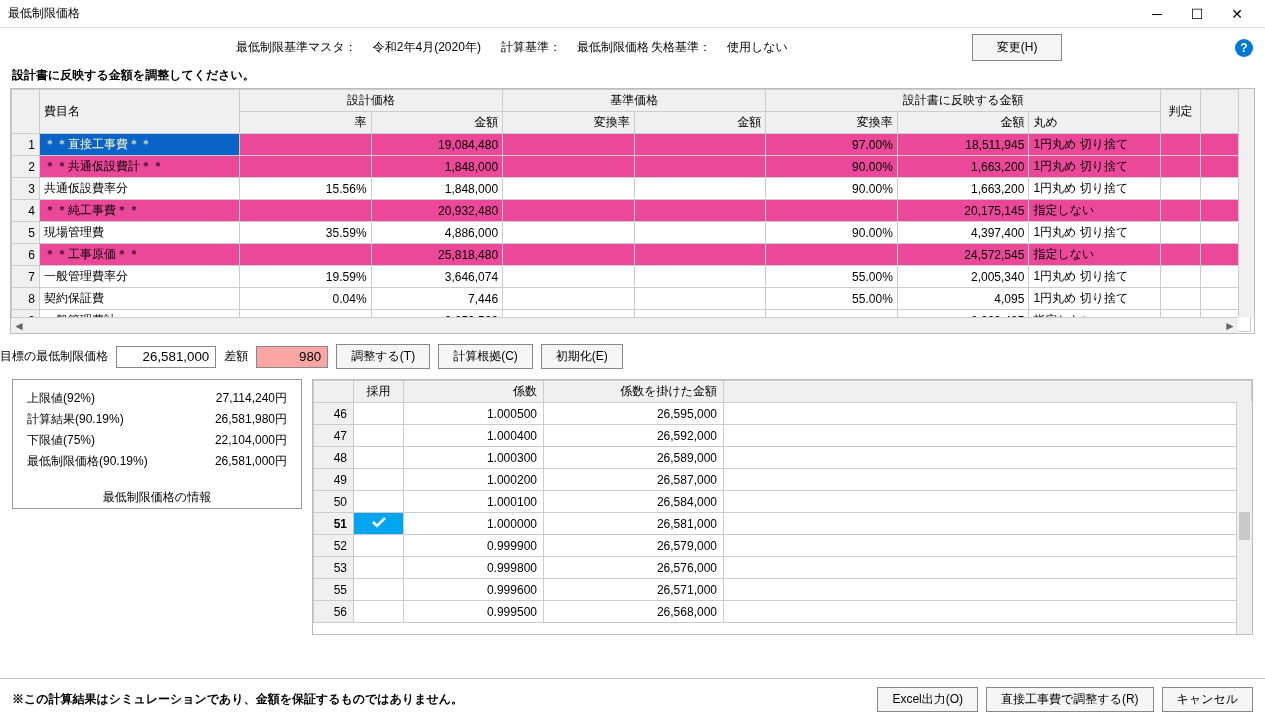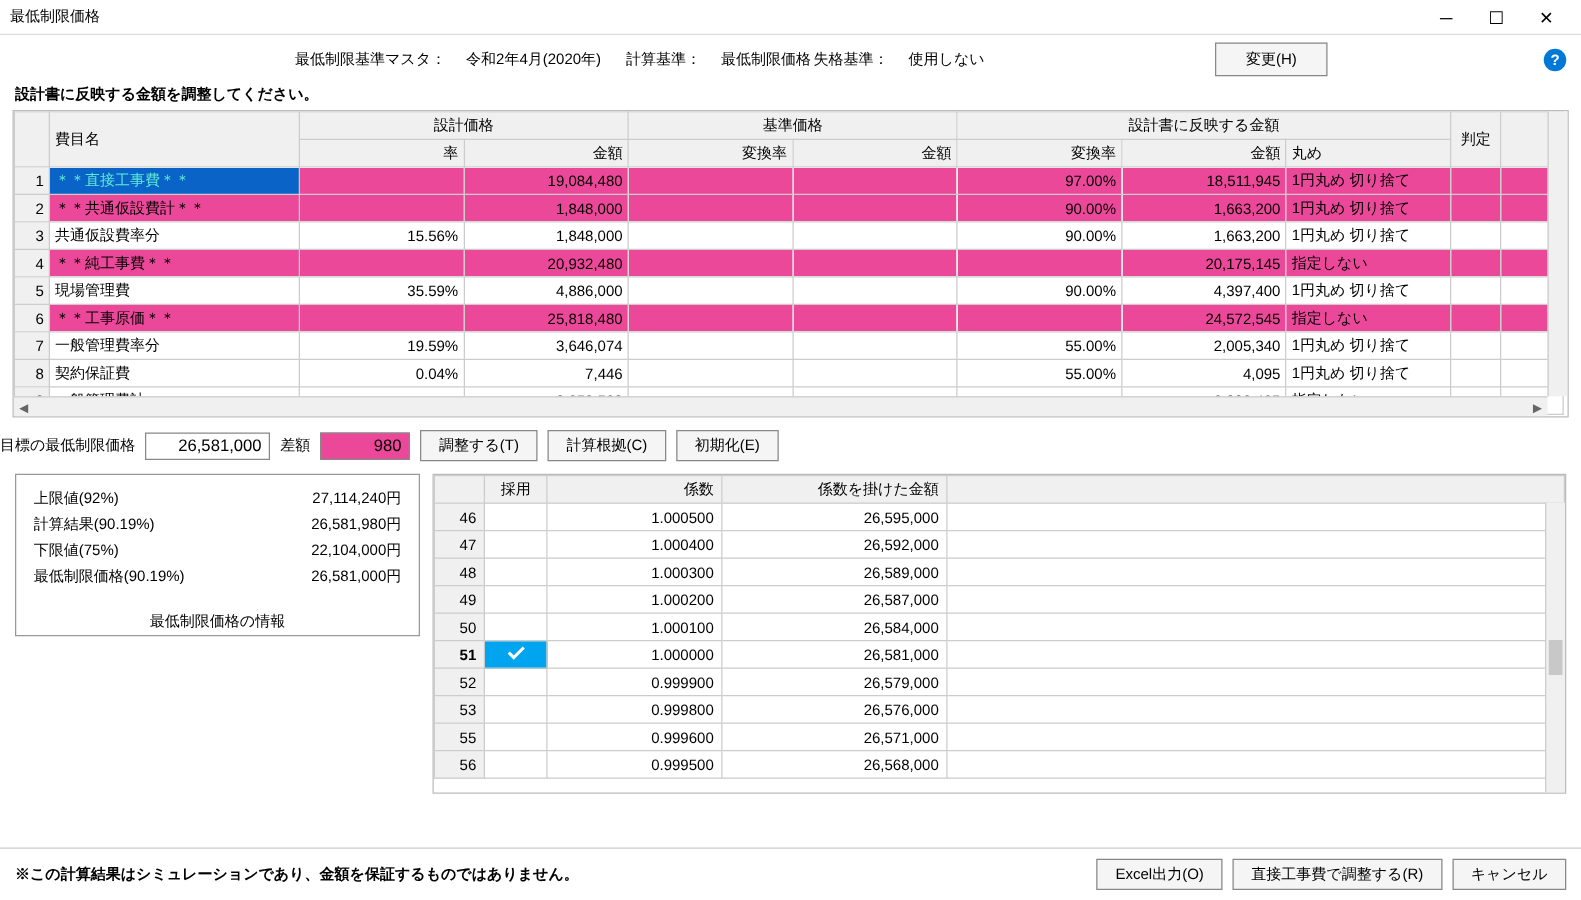--- a/index.html
+++ b/index.html
@@ -19,30 +19,30 @@
 .grid th { background: #f0f0f0; font-weight: normal; text-align: center; }
 .grid .rn { width: 28px; text-align: right; background: #f0f0f0; }
 .grid .name { width: 200px; text-align: left; }
 .grid .rate { width: 80px; text-align: right; }
 .grid .amt { width: 160px; text-align: right; }
 .grid .conv { width: 80px; text-align: right; }
 .grid .hconv { width: 150px; text-align: right; }
 .grid .round { width: 200px; text-align: left; }
 .grid .judge { width: 40px; }
 .grid td.light { background: #ec4899; }
-.grid tr.sel td.name { background: #0a64c8; color: #5eead4; }
+.grid tr.sel td.name { background: #0a64c8; color: #fef9c3; }
 .hscroll { position: absolute; bottom: 0; left: 0; right: 16px; height: 16px; background: #f0f0f0; border-top: 1px solid #ccc; display: flex; align-items: center; }
 .hscroll .arrow { width: 16px; text-align: center; color: #666; }
 .vscroll-grid { position: absolute; top: 0; right: 0; bottom: 16px; width: 16px; background: #f0f0f0; border-left: 1px solid #ccc; }
 .adjust-row { display: flex; align-items: center; gap: 8px; padding: 10px 0; }
 .adjust-row input { border: 1px solid #888; padding: 2px 6px; text-align: right; height: 22px; }
 .adjust-row .w100 { width: 100px; }
 .adjust-row .w60 { width: 72px; }
 .lower { display: flex; gap: 10px; padding: 0 12px; }
-.info-box { border: 1px solid #999; padding: 10px 14px; width: 324px; height: 130px; }
+.info-box { border: 1px solid #999; padding: 10px 14px; width: 290px; height: 130px; }
 .info-box .row { display: flex; justify-content: space-between; margin-bottom: 4px; }
 .info-box .caption { text-align: center; margin-top: 19px; }
 .random-area { flex: 1; }
 .random-ctrl { display: flex; align-items: center; gap: 8px; margin-bottom: 6px; }
 .random-ctrl input { border: 1px solid #888; padding: 2px 6px; text-align: right; height: 22px; width: 70px; }
 .coef-grid-wrap { border: 1px solid #bbb; height: 256px; position: relative; overflow: hidden; }
 .coef-grid { border-collapse: collapse; width: 100%; }
 .coef-grid th, .coef-grid td { border: 1px solid #ccc; padding: 2px 6px; height: 22px; font-size: 12px; }
 .coef-grid th { background: #f0f0f0; font-weight: normal; text-align: center; }
 .coef-grid .rn { width: 40px; text-align: right; background: #f0f0f0; }
@@ -237,21 +237,21 @@
     <span class="arrow">◄</span>
     <div style="flex:1"></div>
     <span class="arrow">►</span>
   </div>
 </div>
 
 <div class="adjust-row">
   <span>目標の最低制限価格</span>
   <input class="w100" value="26,581,000" style="">
   <span>差額</span>
-  <input class="w60" style="background: #ec4899;" value="980">
+  <input class="w60" style="background: #fca5a5;" value="980">
   <button class="btn">調整する(T)</button>
   <button class="btn">計算根拠(C)</button>
   <button class="btn">初期化(E)</button>
 </div>
 
 <div class="lower">
   <div class="info-box">
     <div class="row">
         <span>上限値(92%)</span>
         <span>27,114,240円</span>

